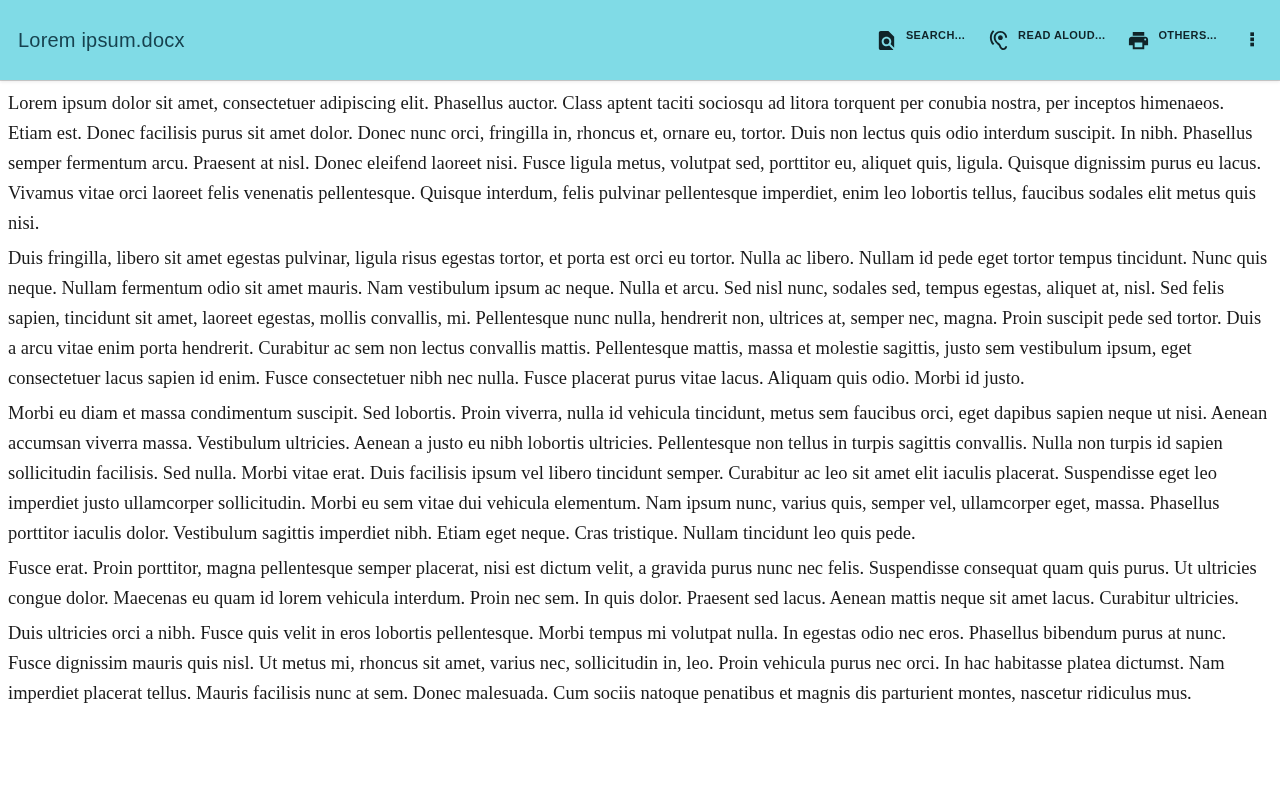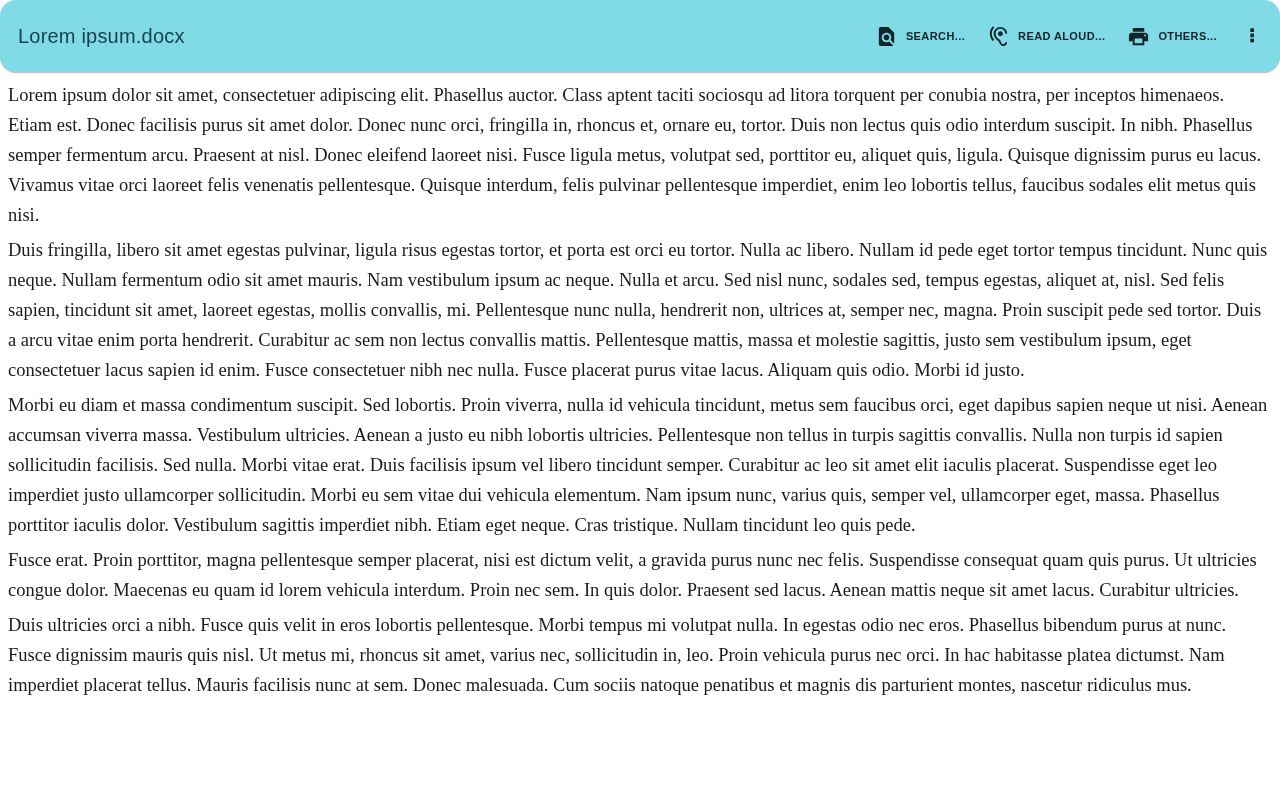--- a/index.html
+++ b/index.html
@@ -1,46 +1,45 @@
 <!DOCTYPE html>
 <html><head>
 <meta charset="utf-8">
 <style>
   * { margin: 0; padding: 0; box-sizing: border-box; }
   html, body { width: 1280px; height: 800px; background: #ffffff; overflow: hidden; }
   body { font-family: "Liberation Sans", sans-serif; }
 
   
   .appbar {
-    height: 72px;
+    height: 80px;
     background: #80dbe6;
     display: flex;
     align-items: center;
     padding: 0 12px 0 18px;
     box-shadow: 0 1px 0 rgba(0,0,0,0.18), 0 2px 3px rgba(0,0,0,0.08);
     position: relative;
     z-index: 2;
-    border-radius: 16px;
   }
   .appbar-title {
     font-size: 20px;
     color: #16424f;
     font-weight: 400;
     letter-spacing: 0.2px;
     flex: 0 0 auto;
   }
   .appbar-spacer { flex: 1 1 auto; }
   .actions {
     display: flex;
     align-items: center;
     gap: 0;
   }
   .action-btn {
     display: flex;
-    align-items: center;
+    align-items: flex-start;
     gap: 8px;
     background: transparent;
     border: none;
     padding: 8px 11px;
     cursor: pointer;
     color: #102429;
   }
   .action-btn .label {
     font-size: 11px;
     font-weight: 700;

